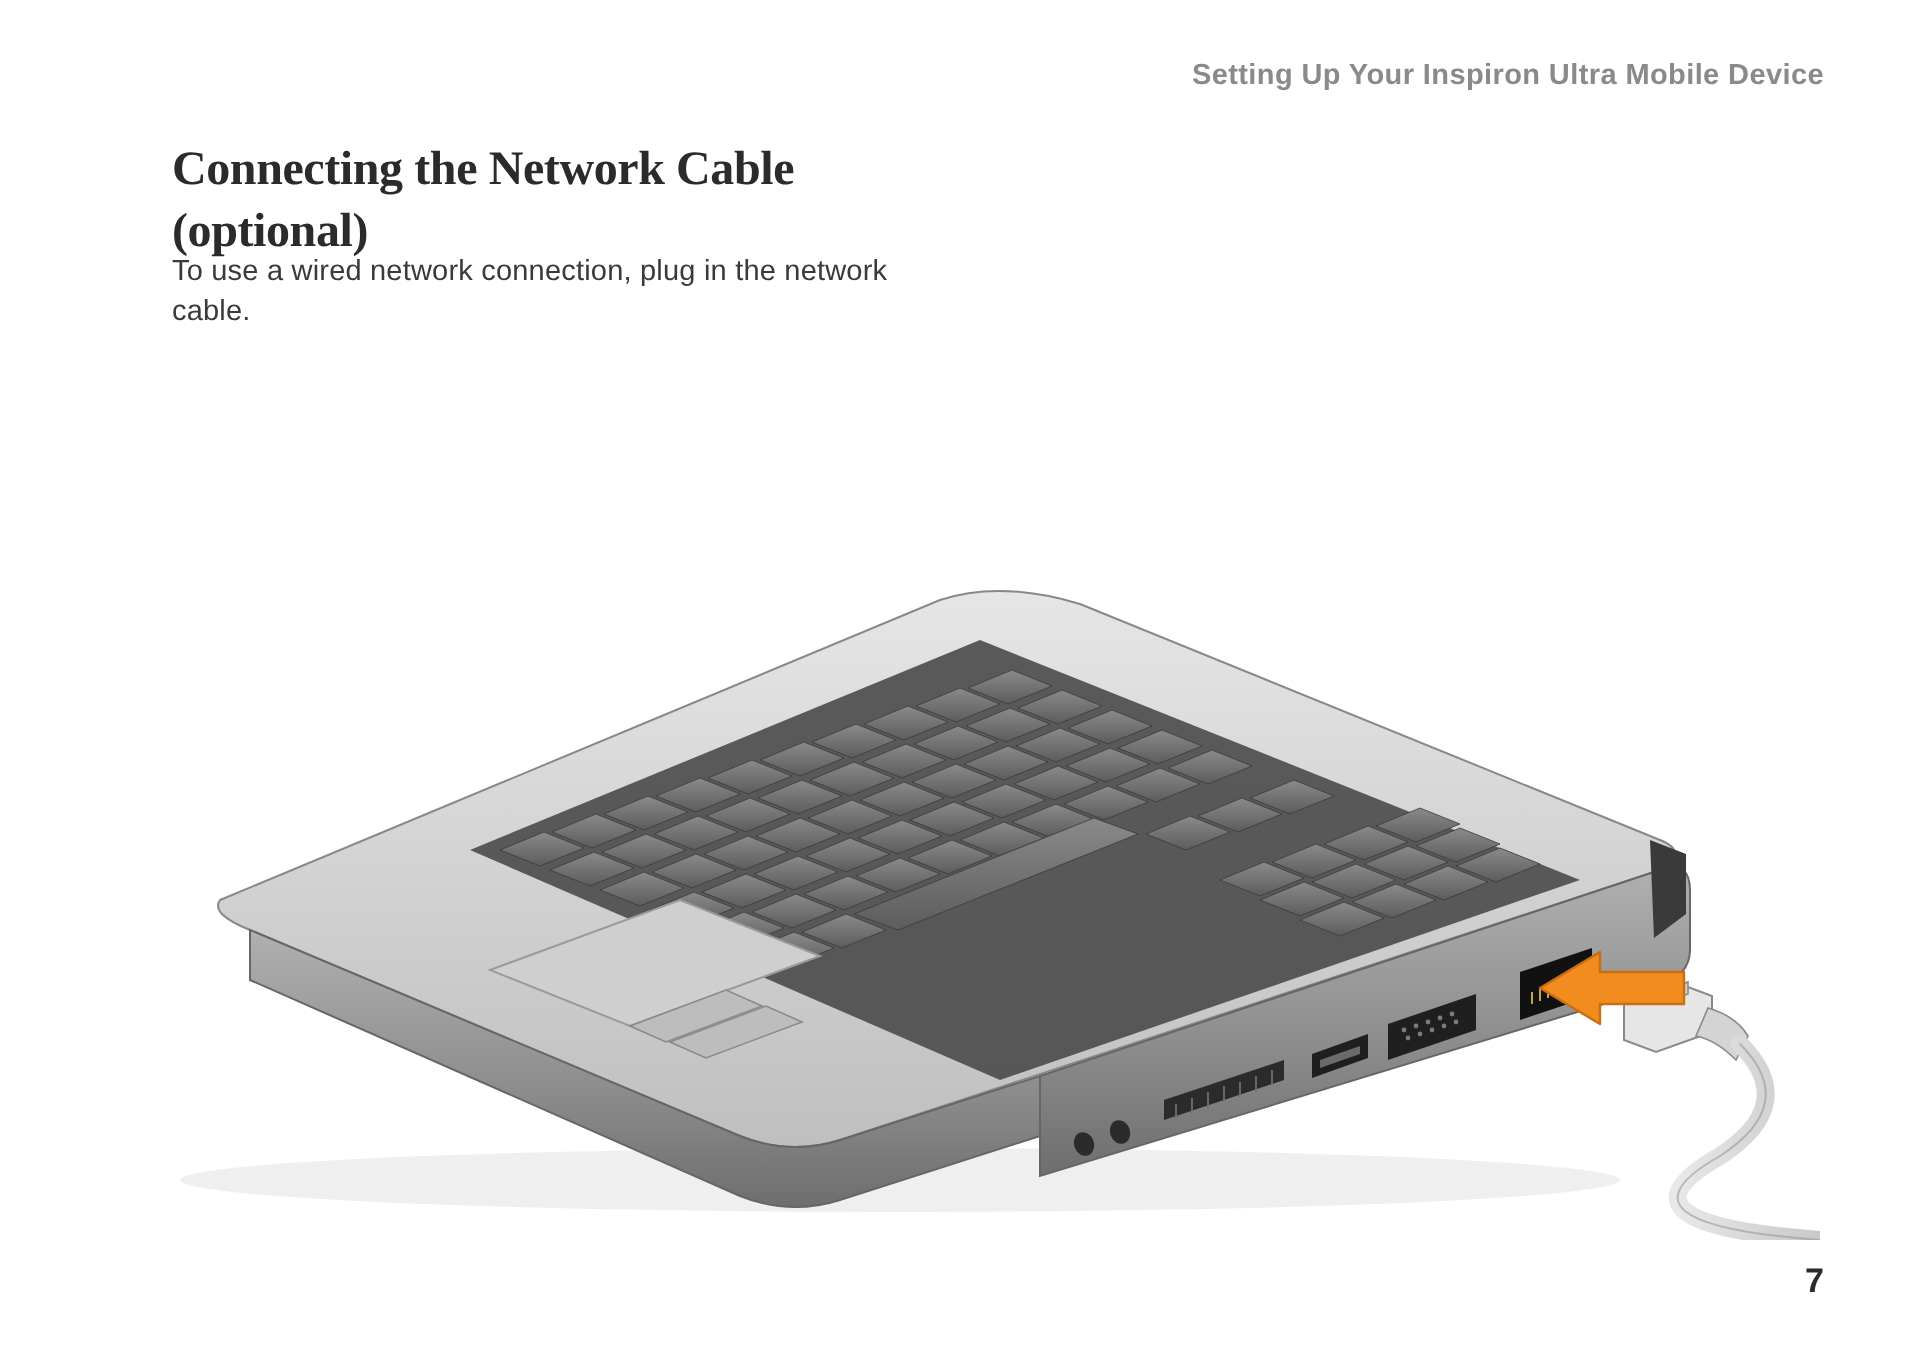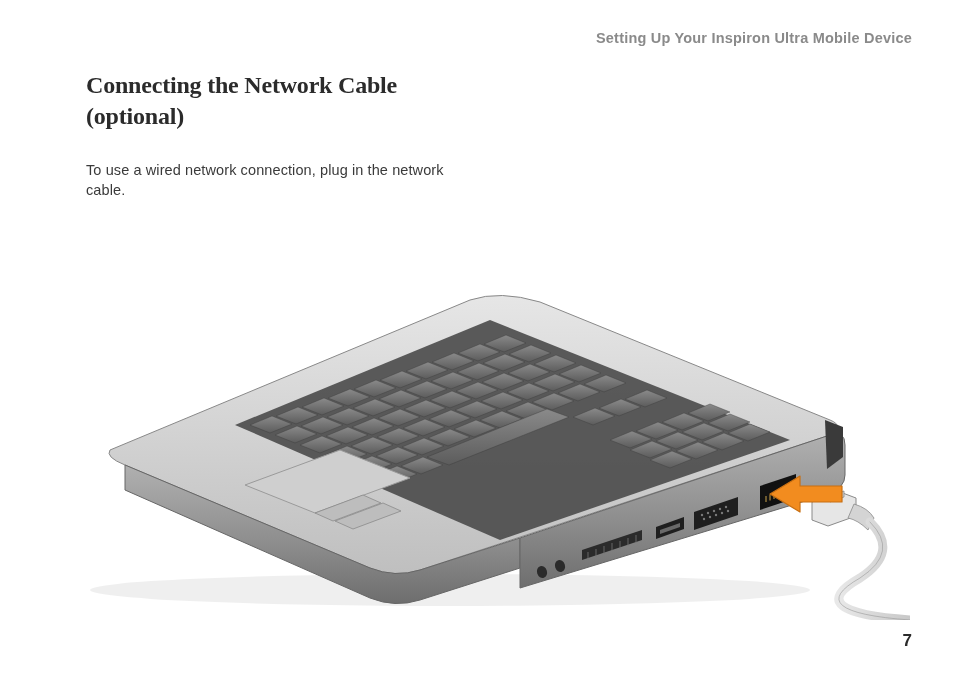--- a/index.html
+++ b/index.html
@@ -35,21 +35,21 @@
     font-weight: 800;
     font-size: 24px;
     line-height: 1.28;
     color: #2b2b2b;
     font-stretch: condensed;
     letter-spacing: -0.2px;
     font-family: Liberation Serif, serif;
   }
   .body-text {
     position: absolute;
-    top: 160px;
+    top: 126px;
     left: 86px;
     width: 400px;
     font-size: 14.5px;
     line-height: 1.4;
     color: #3a3a3a;
     letter-spacing: 0.1px;
   }
   .page-number {
     position: absolute;
     bottom: 26px;

